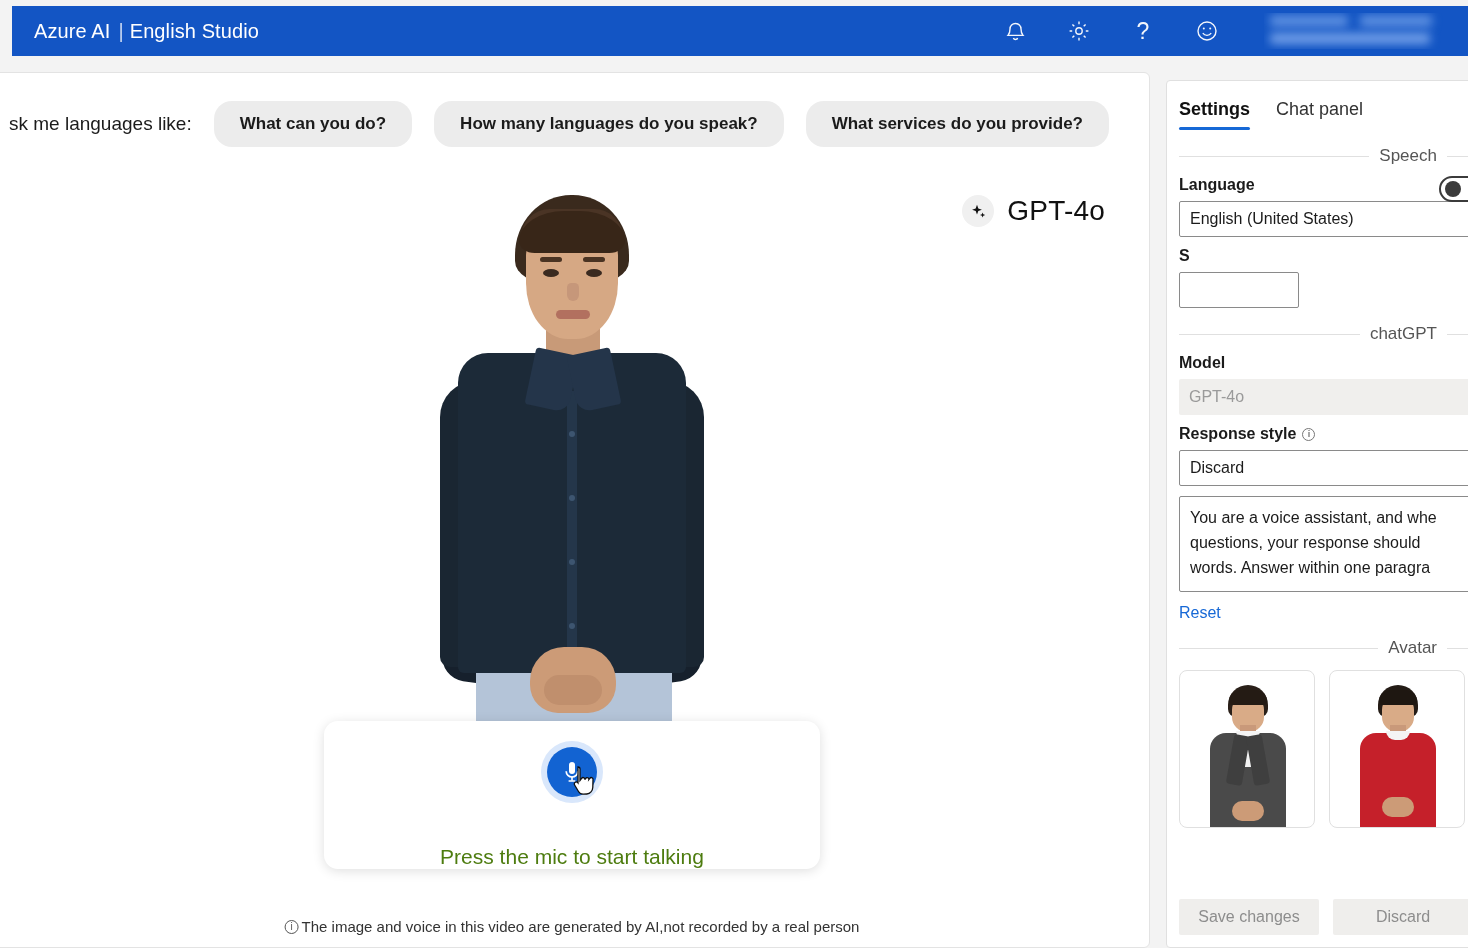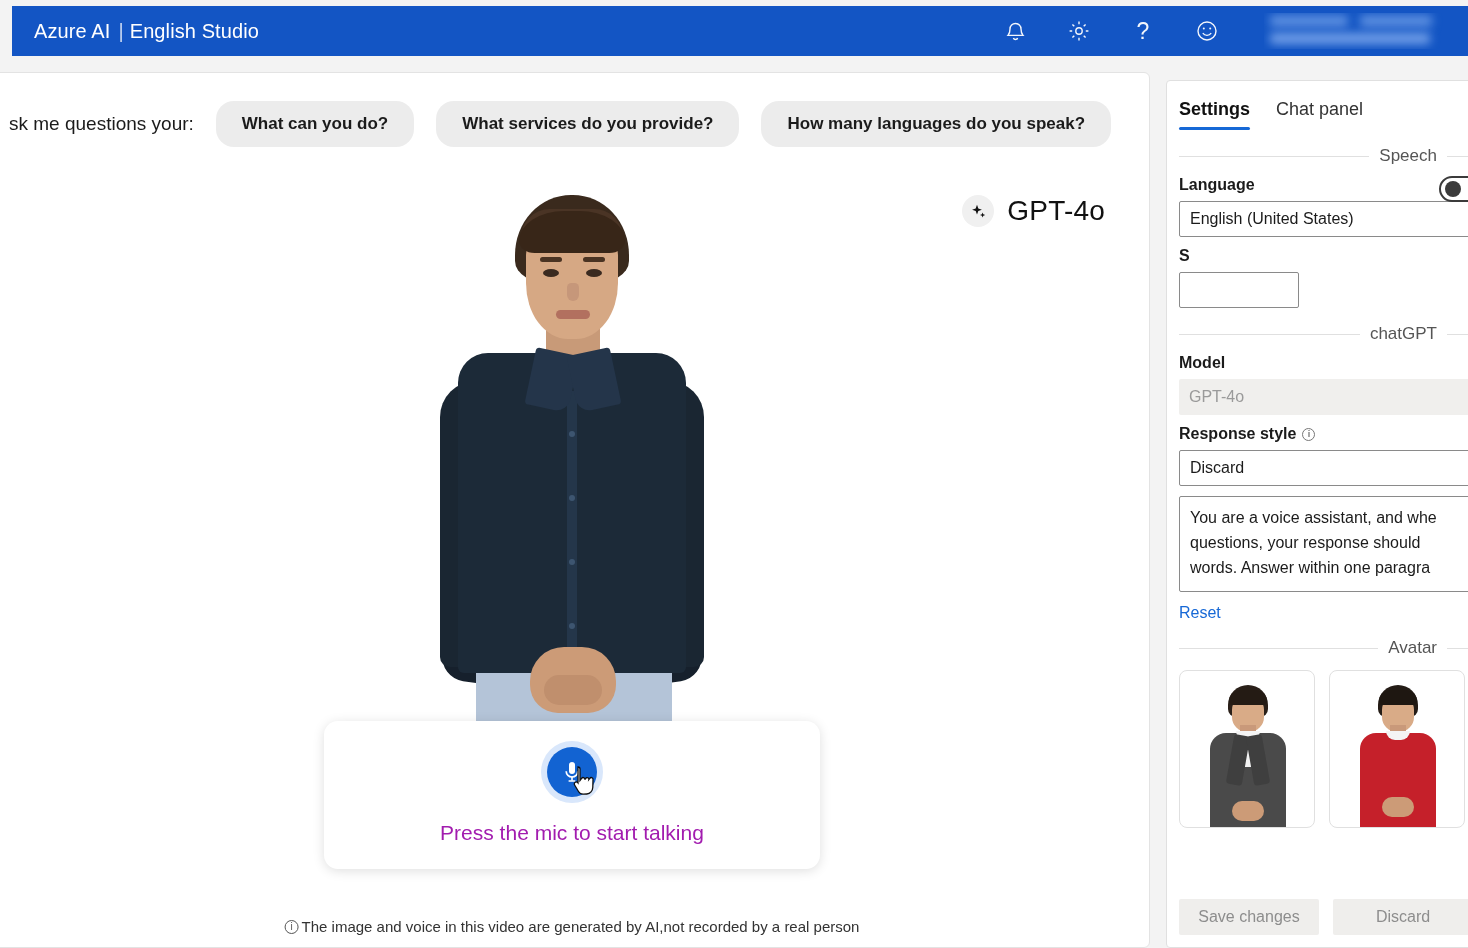--- a/index.html
+++ b/index.html
@@ -110,21 +110,21 @@
     position: absolute; left: 50%; transform: translateX(-50%); top: 648px;
     width: 496px; height: 148px; background: #ffffff; border-radius: 14px;
     box-shadow: 0 2px 12px rgba(0,0,0,.13); display: flex; flex-direction: column;
     align-items: center; justify-content: flex-start; padding-top: 20px;
   }
   .mic-halo { width: 62px; height: 62px; border-radius: 50%; background: #d9e7fb;
     display: flex; align-items: center; justify-content: center; position: relative; cursor: pointer; }
   .mic-btn { width: 50px; height: 50px; border-radius: 50%; background: #1263d2;
     display: flex; align-items: center; justify-content: center; }
   .cursor-hand { position: absolute; left: 31px; top: 24px; width: 26px; height: 32px; pointer-events: none; }
-  .mic-text { margin-top: 18px; font-size: 21px; color: #a21caf; }
+  .mic-text { margin-top: 42px; font-size: 21px; color: #4d7c0f; }
 
   .disclaimer {
     position: absolute; left: 50%; transform: translateX(-50%); bottom: 12px;
     display: flex; align-items: center; gap: 3px; font-size: 15px; color: #333;
     white-space: nowrap;
   }
   .disclaimer .i-circle {
     width: 14px; height: 14px; border: 1px solid #555; border-radius: 50%;
     font-size: 10px; line-height: 12px; text-align: center; color: #555; flex: 0 0 auto;
   }
@@ -239,24 +239,24 @@
         <i class="l1"></i>
           <i class="l2"></i>
           <i class="l3"></i>
       </div>
     </div>
   </div>
 
   <div class="main-panel">
 
     <div class="suggest-row">
-      <span class="suggest-label">sk me questions your:</span>
+      <span class="suggest-label">sk me languages like:</span>
       <button class="chip">What can you do?</button>
+      <button class="chip">How many languages do you speak?</button>
       <button class="chip">What services do you provide?</button>
-      <button class="chip">How many languages do you speak?</button>
     </div>
 
     <div class="gpt-badge">
       <span class="gpt-spark">
         <svg width="17" height="17" viewBox="0 0 17 17" fill="#111">
           <path d="M7 1.8 8.3 5.4 11.9 6.7 8.3 8 7 11.6 5.7 8 2.1 6.7 5.7 5.4Z"></path>
           <path d="M12.6 9.4 13.3 11.3 15.2 12 13.3 12.7 12.6 14.6 11.9 12.7 10 12 11.9 11.3Z"></path>
         </svg>
       </span>
       <span class="gpt-name">GPT-4o</span>

